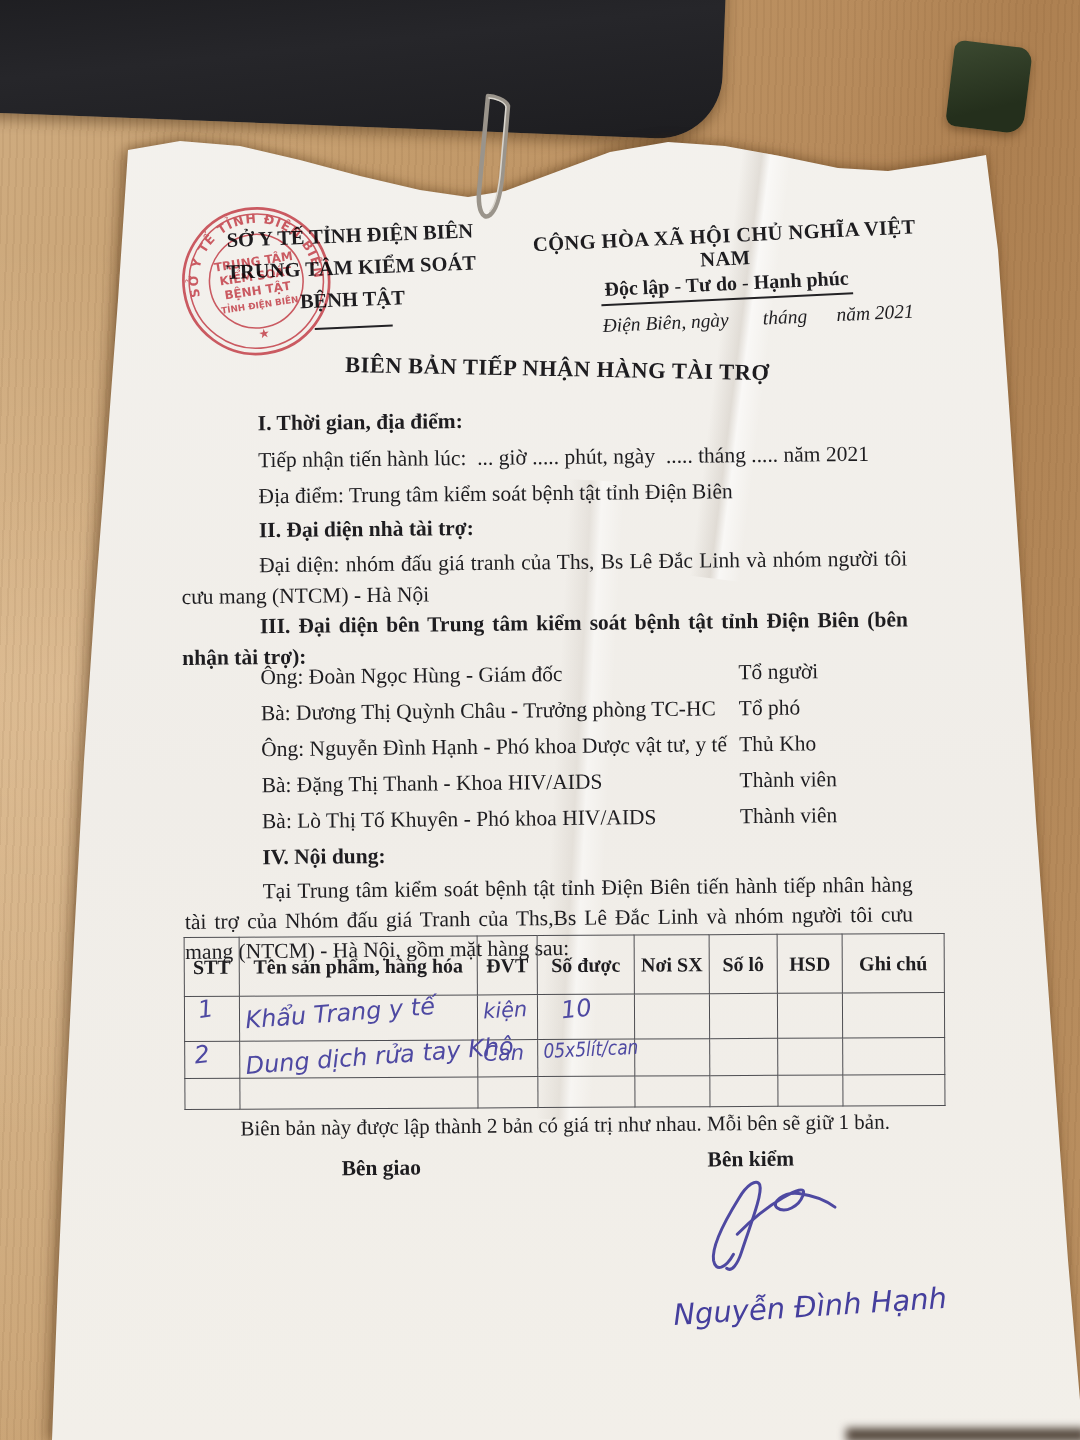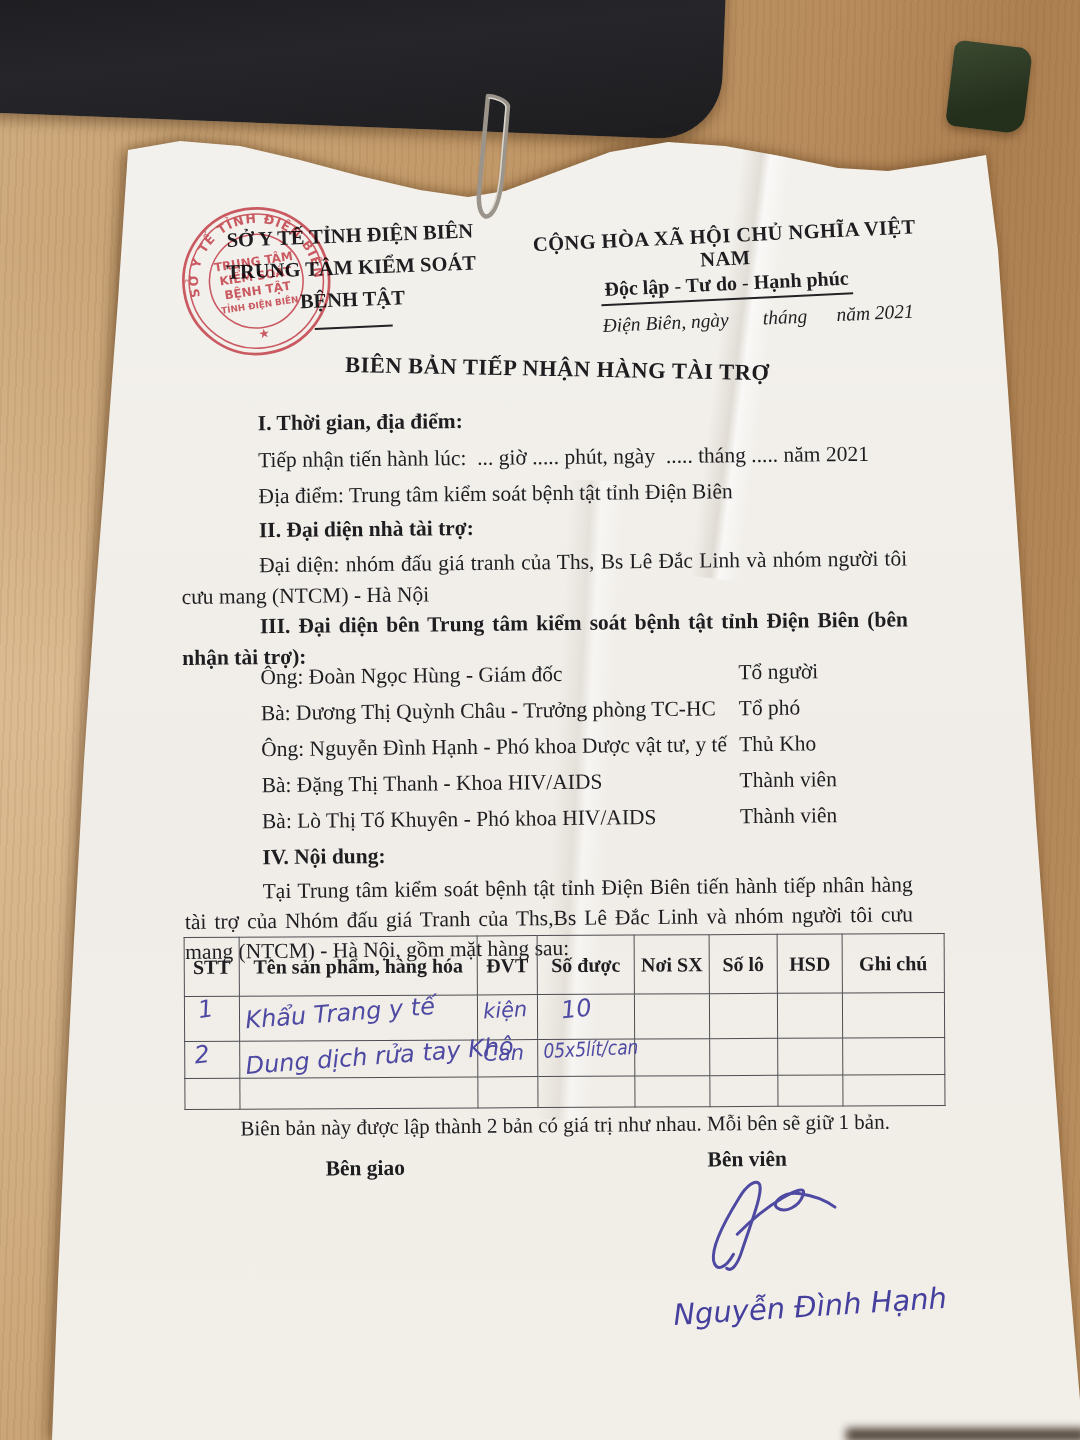--- a/index.html
+++ b/index.html
@@ -92,21 +92,21 @@
   .hand.sm{font-size:20px;transform:scaleX(0.85) rotate(-2deg);transform-origin:left top;}
   .hand.r1a{transform:rotate(-8deg);padding-left:8px;}
   .hand.r1b{transform:rotate(-4deg);padding-top:4px;}
   .hand.r1c{transform:rotate(-3deg);font-size:21px;padding-top:4px;}
   .hand.r1d{transform:rotate(-6deg);padding-left:18px;padding-top:2px;}
   .hand.r2a{transform:rotate(-6deg);padding-left:4px;}
   .hand.r2b{transform:rotate(-4deg);padding-top:2px;}
   .hand.r2c{transform:rotate(-2deg);font-size:21px;padding-top:2px;}
 
   .note{left:0;top:901px;width:760px;text-align:center;font-size:21px;}
-  .label-giao{left:140px;top:942px;font-size:21.5px;font-weight:bold;}
+  .label-giao{left:156px;top:942px;font-size:21.5px;font-weight:bold;}
   .label-nhan{left:522px;top:937px;font-size:21.5px;font-weight:bold;}
   .sig-flourish{left:505px;top:962px;width:150px;height:115px;}
   .sig-name{left:468px;top:1080px;width:310px;text-align:center;font-family:"DejaVu Sans","Liberation Sans",sans-serif;font-style:italic;font-size:29px;color:#453f9d;transform:rotate(-3deg);}
 
   .paperclip{position:absolute;left:462px;top:86px;width:70px;height:150px;}
 </style>
 </head>
 <body>
 
 <div class="scene">
@@ -238,21 +238,21 @@
                 <td></td>
                 <td></td>
                 <td></td>
                 <td></td>
           </tr>
         </tbody>
           </table>
 
         <div class="abs note">Biên bản này được lập thành 2 bản có giá trị như nhau. Mỗi bên sẽ giữ 1 bản.</div>
         <div class="abs label-giao">Bên giao</div>
-        <div class="abs label-nhan">Bên viên</div>
+        <div class="abs label-nhan">Bên kiểm</div>
 
         <div class="abs sig-flourish">
           <svg viewBox="0 0 150 115" width="150" height="115">
             <g fill="none" stroke="#413b9b" stroke-width="3" stroke-linecap="round" opacity="0.92">
               <path d="M42,82 C34,96 24,100 22,88 C20,74 34,48 48,26 C56,13 66,6 69,13 C72,22 58,56 50,80 C46,92 40,100 35,96"></path>
               <path d="M46,62 C60,48 78,34 92,26 C104,19 116,14 112,24 C108,35 94,42 86,36 C80,31 92,20 108,22 C122,24 136,30 144,36"></path>
             </g>
           </svg>
         </div>
         <div class="abs sig-name">Nguyễn Đình Hạnh</div>

